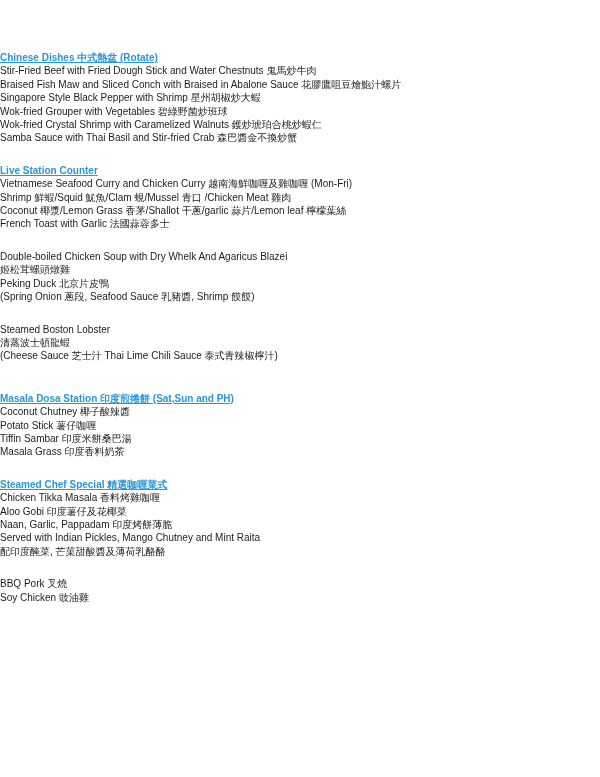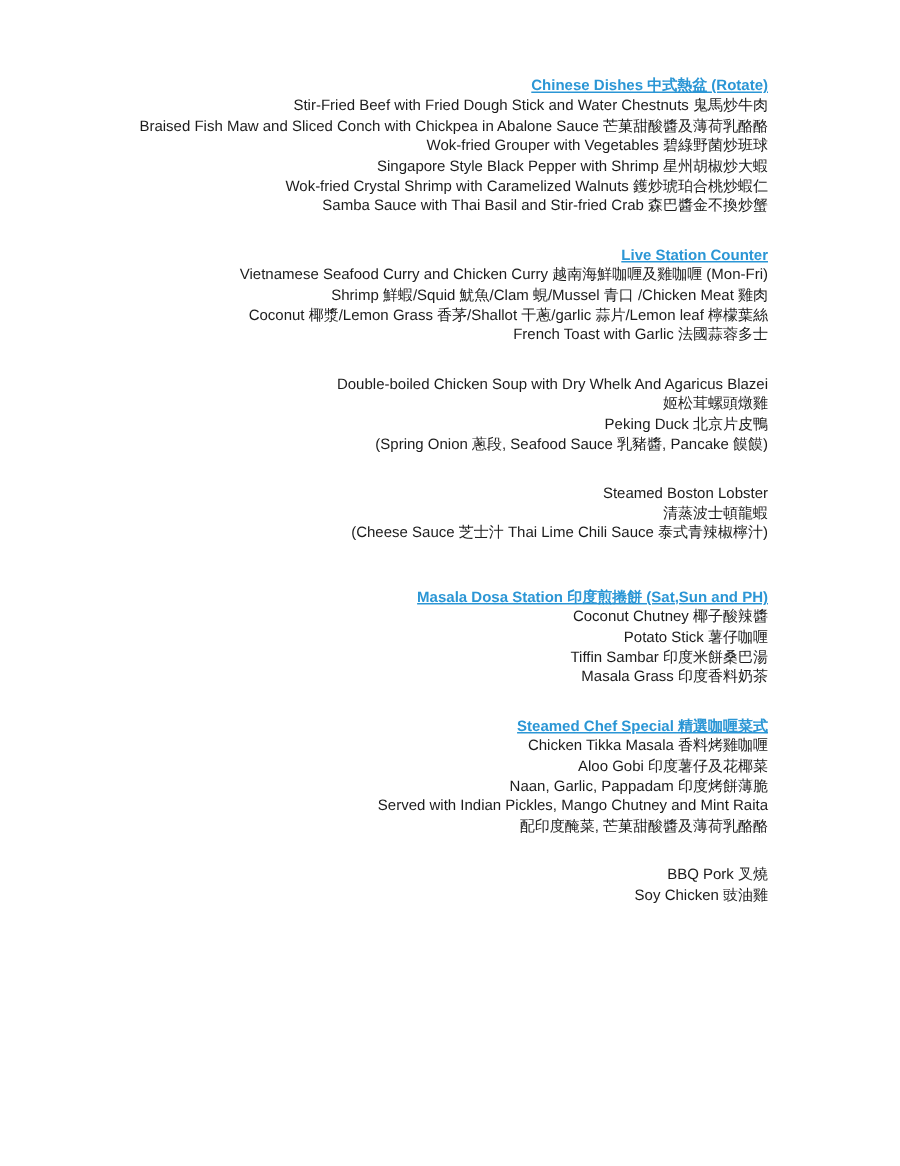--- a/index.html
+++ b/index.html
@@ -9,21 +9,21 @@
     width: 600px;
     height: 777px;
     background: #ffffff;
     font-family: "Liberation Sans", "DejaVu Sans", sans-serif;
     color: var(--body-color);
     overflow: hidden;
   }
   .doc {
     width: 512px;
     padding-top: 51px;
-    text-align: right;
+    text-align: left;
     font-size: 10px;
     line-height: 13.4px;
   }
   section { margin-top: 19px; }
   section:first-child { margin-top: 0; }
   section.gap-lg { margin-top: 29px; }
   .heading {
     margin: 0;
     font-size: 10px;
     line-height: 13.4px;
@@ -39,40 +39,40 @@
   }
 </style>
 </head>
 <body>
 
 <div class="doc">
 
   <section>
     <h2 class="heading">Chinese Dishes 中式熱盆 (Rotate)</h2>
     <div class="line">Stir-Fried Beef with Fried Dough Stick and Water Chestnuts 鬼馬炒牛肉</div>
-    <div class="line">Braised Fish Maw and Sliced Conch with Chickpea in Abalone Sauce 芒菓甜酸醬及薄荷乳酪酪</div>
+    <div class="line">Braised Fish Maw and Sliced Conch with Braised in Abalone Sauce 花膠鷹咀豆燴鮑汁螺片</div>
+    <div class="line">Singapore Style Black Pepper with Shrimp 星州胡椒炒大蝦</div>
     <div class="line">Wok-fried Grouper with Vegetables 碧綠野菌炒班球</div>
-    <div class="line">Singapore Style Black Pepper with Shrimp 星州胡椒炒大蝦</div>
     <div class="line">Wok-fried Crystal Shrimp with Caramelized Walnuts 鑊炒琥珀合桃炒蝦仁</div>
     <div class="line">Samba Sauce with Thai Basil and Stir-fried Crab 森巴醬金不換炒蟹</div>
   </section>
 
   <section>
     <h2 class="heading">Live Station Counter</h2>
     <div class="line">Vietnamese Seafood Curry and Chicken Curry 越南海鮮咖喱及雞咖喱 (Mon-Fri)</div>
     <div class="line">Shrimp 鮮蝦/Squid 魷魚/Clam 蜆/Mussel 青口 /Chicken Meat 雞肉</div>
     <div class="line">Coconut 椰漿/Lemon Grass 香茅/Shallot 干蔥/garlic 蒜片/Lemon leaf 檸檬葉絲</div>
     <div class="line">French Toast with Garlic 法國蒜蓉多士</div>
   </section>
 
   <section>
     <div class="line">Double-boiled Chicken Soup with Dry Whelk And Agaricus Blazei</div>
     <div class="line">姬松茸螺頭燉雞</div>
     <div class="line">Peking Duck 北京片皮鴨</div>
-    <div class="line">(Spring Onion 蔥段, Seafood Sauce 乳豬醬, Pancake 饃饃)</div>
+    <div class="line">(Spring Onion 蔥段, Seafood Sauce 乳豬醬, Shrimp 饃饃)</div>
   </section>
 
   <section>
     <div class="line">Steamed Boston Lobster</div>
     <div class="line">清蒸波士頓龍蝦</div>
     <div class="line">(Cheese Sauce 芝士汁 Thai Lime Chili Sauce 泰式青辣椒檸汁)</div>
   </section>
 
   <section class="gap-lg">
     <h2 class="heading">Masala Dosa Station 印度煎捲餅 (Sat,Sun and PH)</h2>

